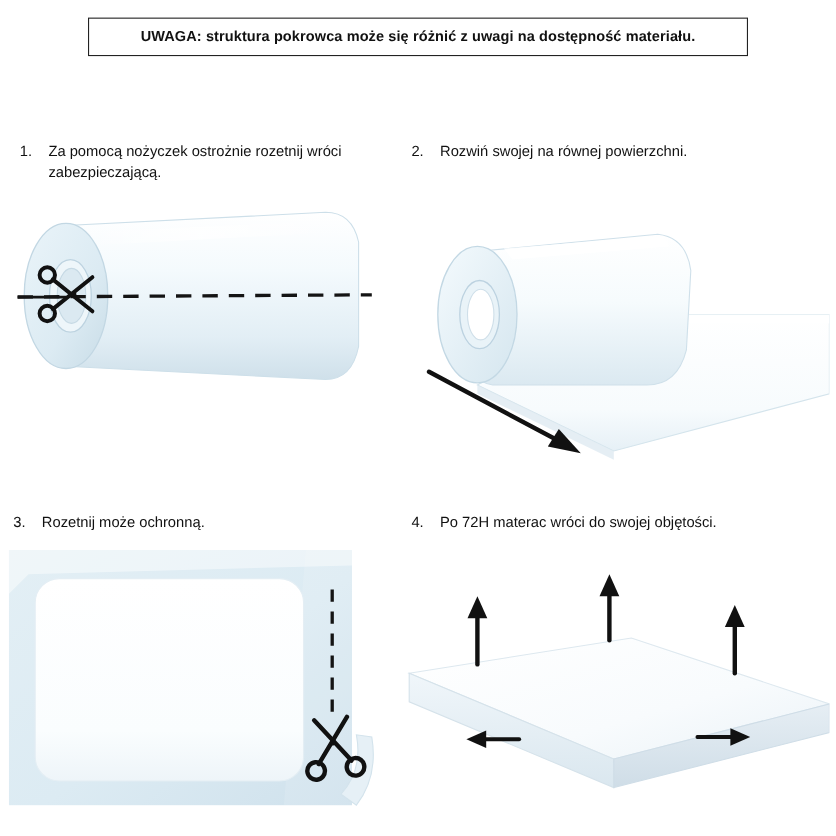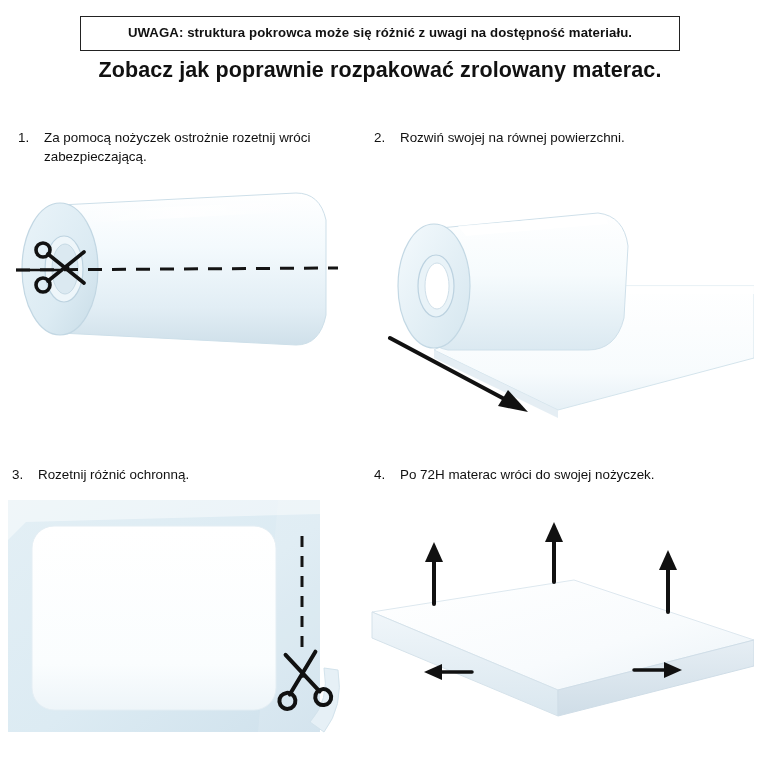--- a/index.html
+++ b/index.html
@@ -85,40 +85,39 @@
 
   .panel svg { display: block; }
 </style>
 </head>
 <body>
 
 <div class="page">
 
   <div class="notice">UWAGA: struktura pokrowca może się różnić z uwagi na dostępność materiału.</div>
 
-  <div class="title">Zobacz jak poprawnie rozpakować zrolowany materac.</div>
 
   <div class="caption" id="cap1">
     <span class="num">1.</span>
     <span class="txt">Za pomocą nożyczek ostrożnie rozetnij wróci zabezpieczającą.</span>
   </div>
 
   <div class="caption" id="cap2">
     <span class="num">2.</span>
     <span class="txt">Rozwiń swojej na równej powierzchni.</span>
   </div>
 
   <div class="caption" id="cap3">
     <span class="num">3.</span>
-    <span class="txt">Rozetnij różnić ochronną.</span>
+    <span class="txt">Rozetnij może ochronną.</span>
   </div>
 
   <div class="caption" id="cap4">
     <span class="num">4.</span>
-    <span class="txt">Po 72H materac wróci do swojej nożyczek.</span>
+    <span class="txt">Po 72H materac wróci do swojej objętości.</span>
   </div>
 
   <div class="panel" id="panel1">
     <svg width="350" height="205" viewBox="0 0 350 205" xmlns="http://www.w3.org/2000/svg">
       <defs>
         <linearGradient id="rollBody" x1="0" y1="0" x2="0" y2="1">
           <stop offset="0%" stop-color="#ffffff"></stop>
           <stop offset="35%" stop-color="#f4fafd"></stop>
           <stop offset="75%" stop-color="#e2eef5"></stop>
           <stop offset="100%" stop-color="#cfe0ea"></stop>

